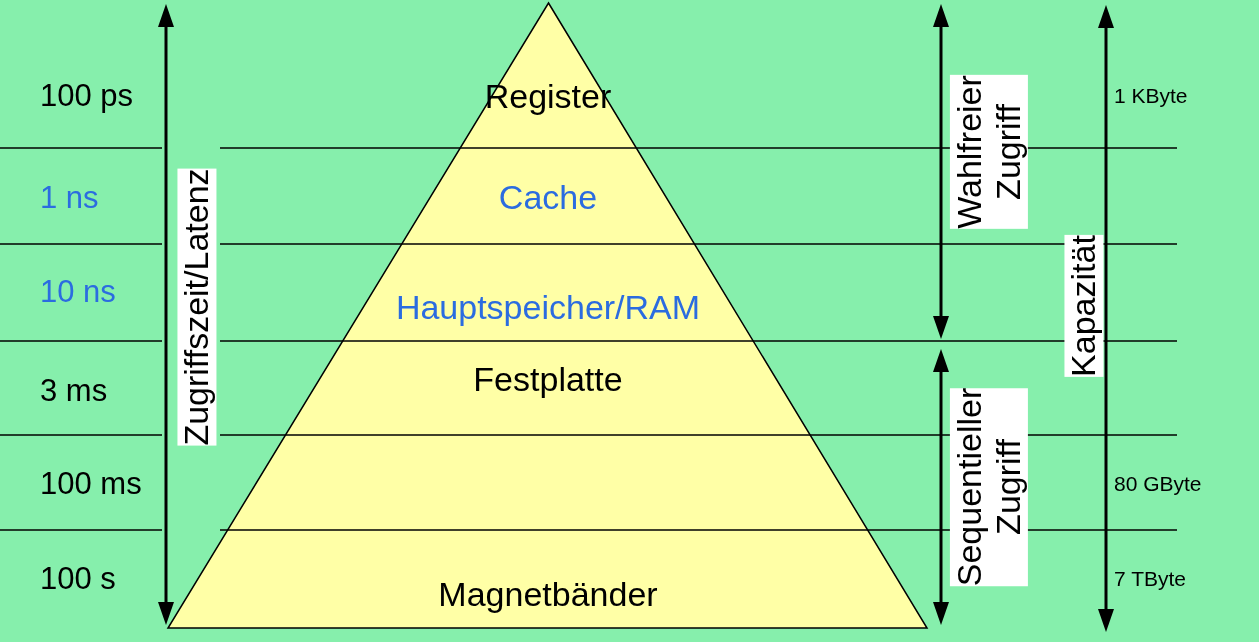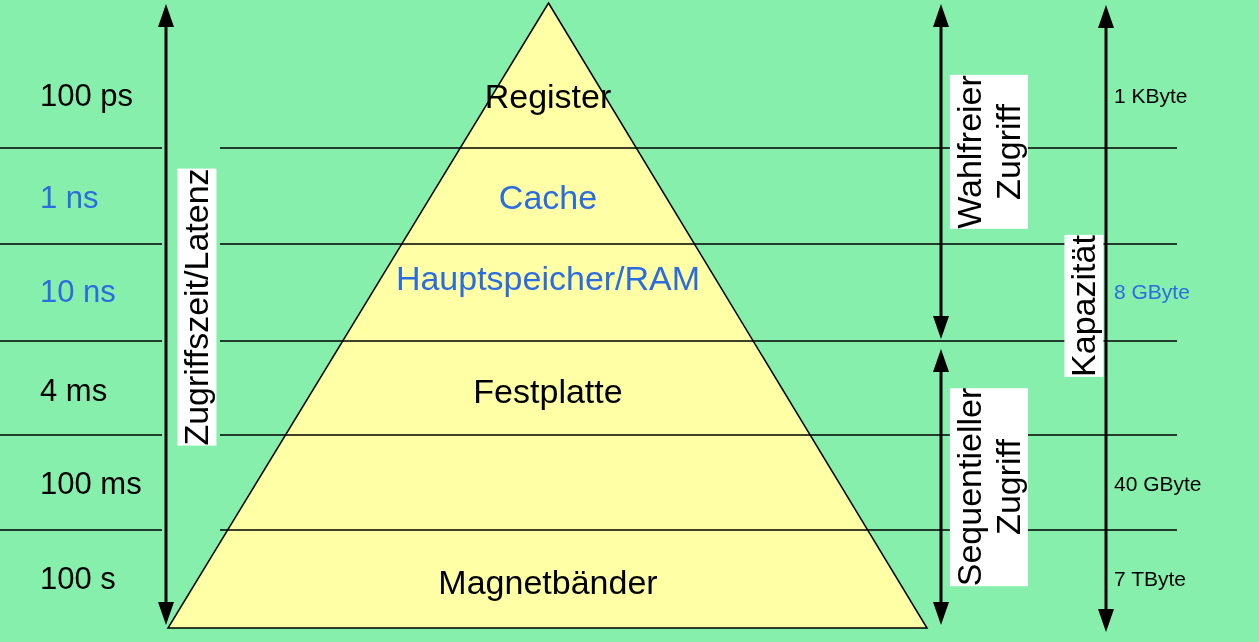--- a/index.html
+++ b/index.html
@@ -61,33 +61,32 @@
     <g fill="#000">
       <line x1="1106" y1="23" x2="1106" y2="614" stroke="#000" stroke-width="3"></line>
       <polygon points="1106,5 1098,28 1114,28"></polygon>
       <polygon points="1106,632 1098,609 1114,609"></polygon>
     </g>
   </svg>
 
   <div class="lbl time-lbl" style="top:95px" data-tone="black">100 ps</div>
   <div class="lbl time-lbl" style="top:197px" data-tone="blue">1 ns</div>
   <div class="lbl time-lbl" style="top:291px" data-tone="blue">10 ns</div>
-  <div class="lbl time-lbl" style="top:390px" data-tone="black">4 ms</div>
+  <div class="lbl time-lbl" style="top:390px" data-tone="black">3 ms</div>
   <div class="lbl time-lbl" style="top:483px" data-tone="black">100 ms</div>
   <div class="lbl time-lbl" style="top:578px" data-tone="black">100 s</div>
 
   <div class="lbl level-lbl" style="top:96px" data-tone="black">Register</div>
   <div class="lbl level-lbl" style="top:197px" data-tone="blue">Cache</div>
-  <div class="lbl level-lbl" style="top:278px" data-tone="blue">Hauptspeicher/RAM</div>
-  <div class="lbl level-lbl" style="top:391px" data-tone="black">Festplatte</div>
-  <div class="lbl level-lbl" style="top:582px" data-tone="black">Magnetbänder</div>
+  <div class="lbl level-lbl" style="top:307px" data-tone="blue">Hauptspeicher/RAM</div>
+  <div class="lbl level-lbl" style="top:379px" data-tone="black">Festplatte</div>
+  <div class="lbl level-lbl" style="top:594px" data-tone="black">Magnetbänder</div>
 
   <div class="lbl cap-lbl" style="top:95px" data-tone="black">1 KByte</div>
-  <div class="lbl cap-lbl" style="top:291px" data-tone="blue">8 GByte</div>
-  <div class="lbl cap-lbl" style="top:483px" data-tone="black">40 GByte</div>
+  <div class="lbl cap-lbl" style="top:483px" data-tone="black">80 GByte</div>
   <div class="lbl cap-lbl" style="top:578px" data-tone="black">7 TByte</div>
 
   <div class="rot" style="left:197px;top:307px">Zugriffszeit/Latenz</div>
 
   <div class="rot" style="left:989px;top:152px">
     <div>Wahlfreier</div>
     <div>Zugriff</div>
   </div>
 
   <div class="rot" style="left:989px;top:487px">

